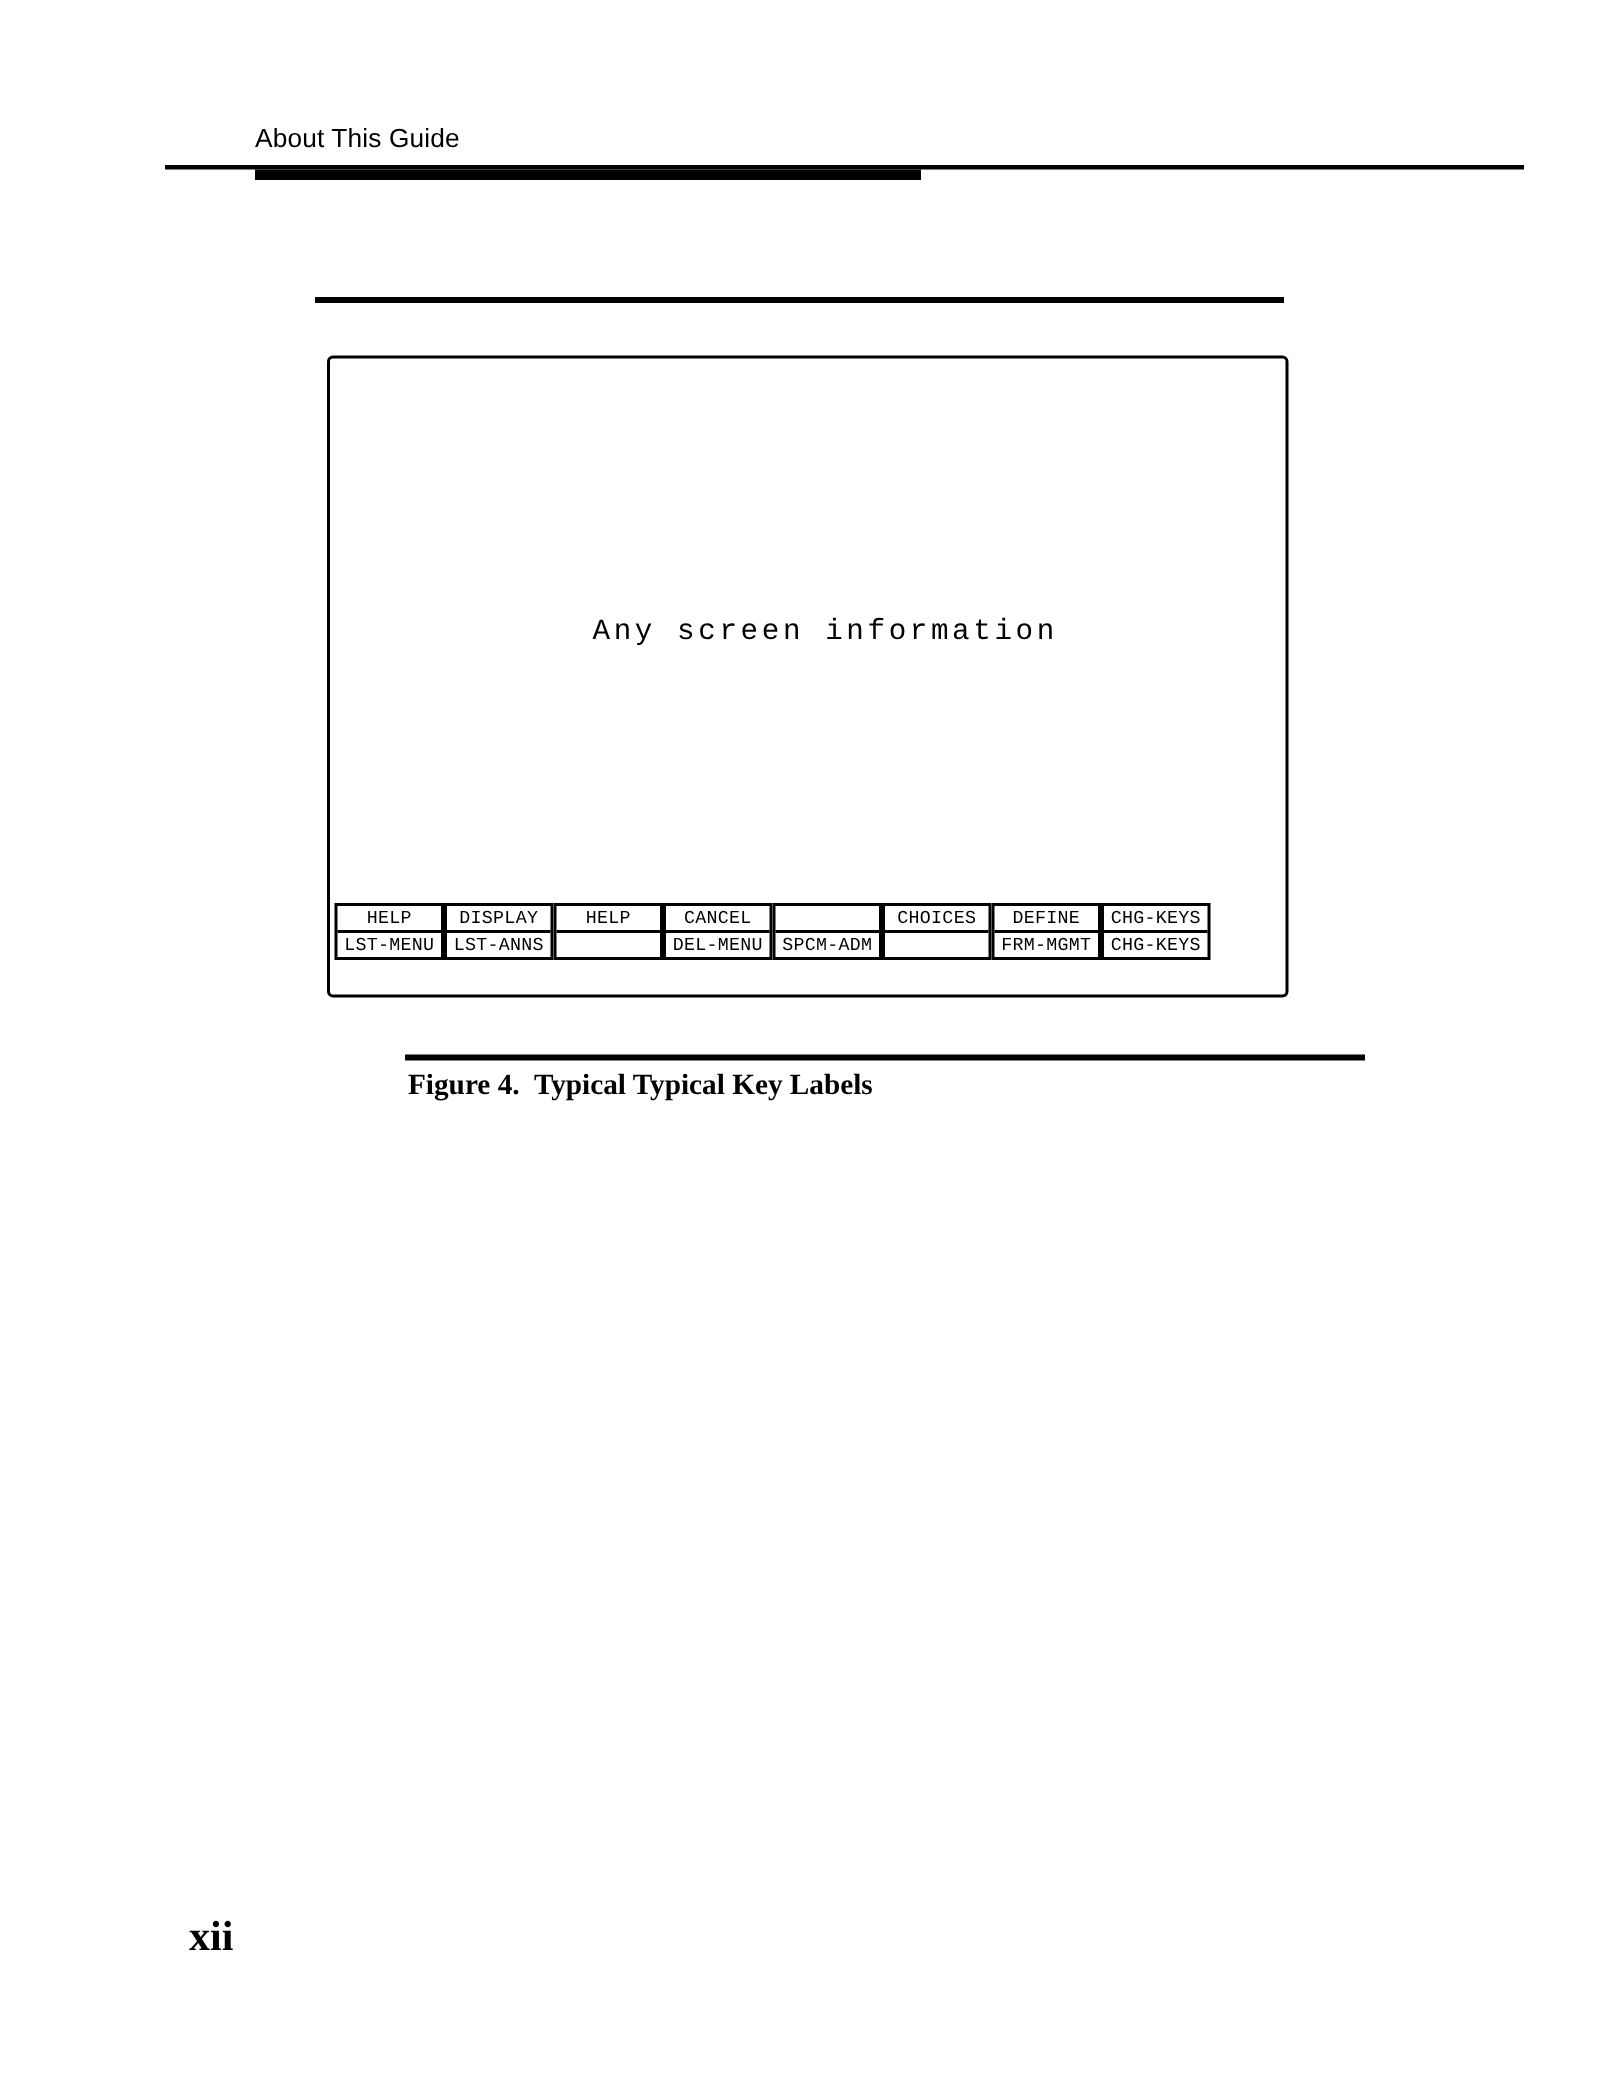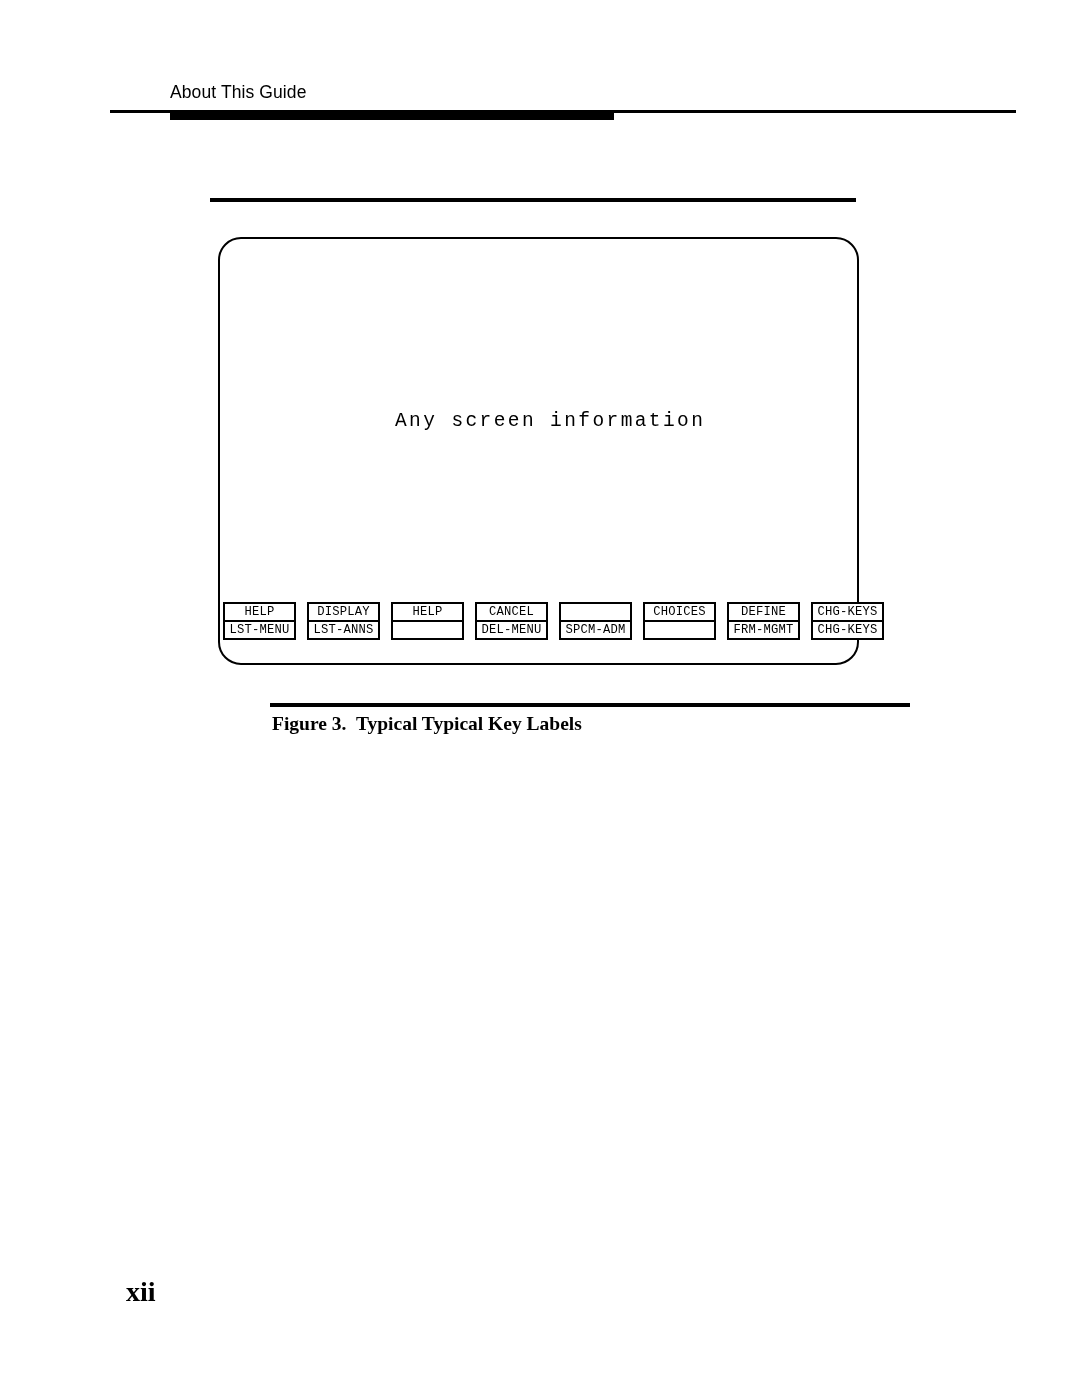--- a/index.html
+++ b/index.html
@@ -71,42 +71,42 @@
   }
 
   
   #terminal-screen {
     position: absolute;
     left: 218px;
     top: 237px;
     width: 641px;
     height: 428px;
     border: 2px solid #000000;
-    border-radius: 23px;
+    border-radius: 4px;
     box-sizing: border-box;
     background: #ffffff;
   }
   #screen-text {
     position: absolute;
     left: 175px;
     top: 171px;
     font-family: "Liberation Mono", "DejaVu Sans Mono", monospace;
     font-size: 19.5px;
     letter-spacing: 2.4px;
     color: #000000;
     white-space: pre;
   }
 
   
   #function-key-row {
     position: absolute;
     left: 3px;
     top: 363px;
     display: flex;
-    gap: 11px;
+    gap: 0;
   }
   .fkey {
     width: 73px;
     box-sizing: border-box;
     border: 2px solid #000000;
     background: #ffffff;
   }
   .fkey-cell {
     height: 16px;
     line-height: 16px;
@@ -212,19 +212,19 @@
         <div class="fkey-cell top">CHG-KEYS</div>
         <div class="fkey-cell">CHG-KEYS</div>
       </div>
 
     </div>
   </div>
 
   <div id="caption-rule"></div>
 
   <div id="figure-caption">
-    <span class="cap-num">Figure 3.</span>
+    <span class="cap-num">Figure 4.</span>
     <span>Typical Typical Key Labels</span>
   </div>
 
 </div>
 
 <div id="page-folio">xii</div>
 
 </body></html>

